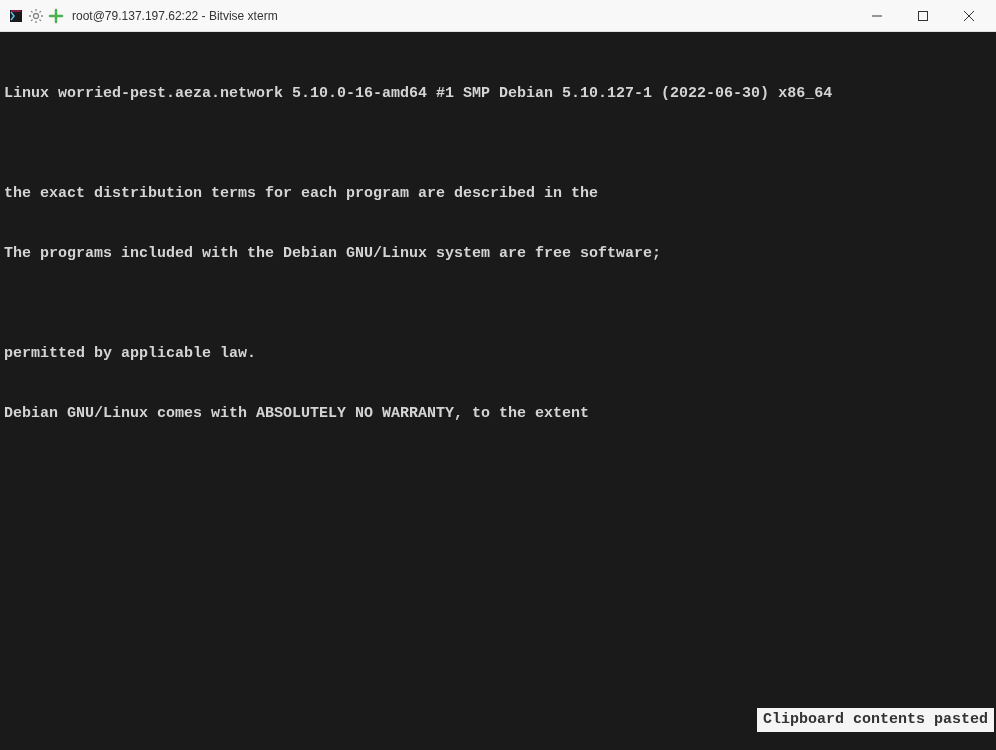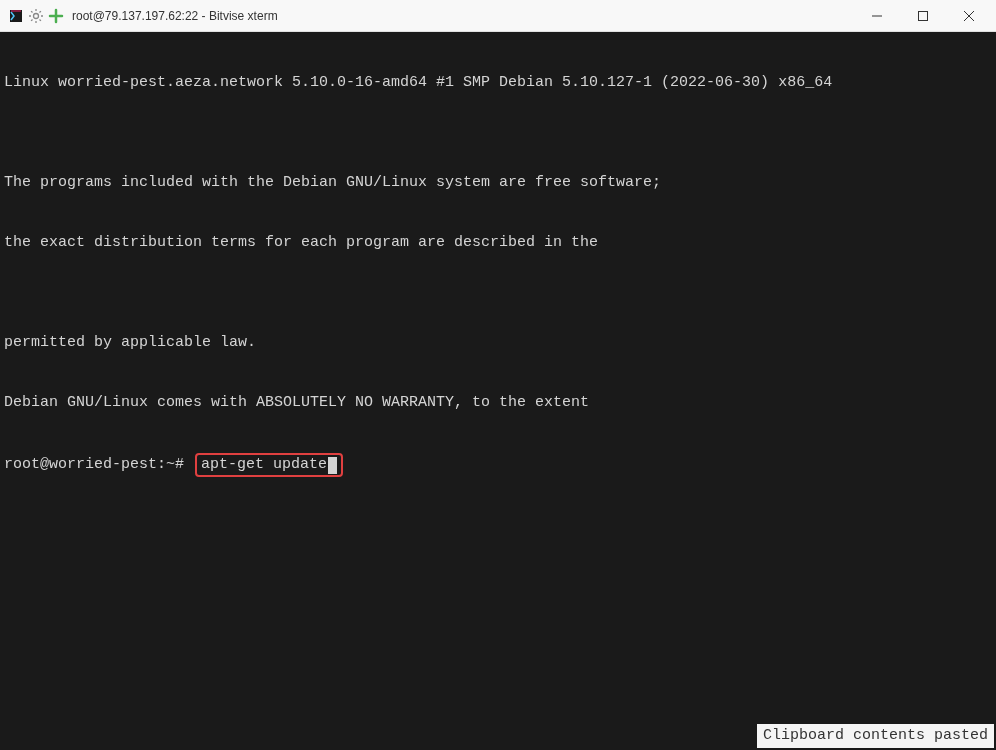--- a/index.html
+++ b/index.html
@@ -60,26 +60,27 @@
       display: flex;
       align-items: center;
       justify-content: center;
       color: #333;
       cursor: pointer;
     }
     .terminal {
       flex: 1;
       background: #1a1a1a;
       color: #d4d4d4;
-      padding: 1px 4px;
+      padding: 12px 4px;
       font-size: 15px;
       line-height: 20px;
       position: relative;
       overflow: hidden;
       white-space: pre;
+      font-weight: bold;
     }
     .term-line {
       white-space: pre-wrap;
       word-break: break-all;
     }
     .prompt-line {
       display: flex;
       align-items: center;
     }
     .prompt-text {
@@ -98,21 +99,21 @@
     }
     .cursor {
       display: inline-block;
       width: 9px;
       height: 17px;
       background: #d4d4d4;
       margin-left: 1px;
     }
     .clipboard-notice {
       position: absolute;
-      bottom: 2px;
+      bottom: 18px;
       right: 2px;
       background: #f5f5f5;
       color: #333;
       font-size: 15px;
       padding: 2px 6px;
       font-family: 'Consolas', 'Courier New', monospace;
     }
   </style>
 </head>
 <body>
@@ -155,28 +156,21 @@
         <svg width="10" height="10" viewBox="0 0 10 10">
             <path d="M0 0 L10 10 M10 0 L0 10" stroke="#333" stroke-width="1"></path>
           </svg>
       </div>
     </div>
   </div>
 
   <div class="terminal">
     <div class="term-line">Linux worried-pest.aeza.network 5.10.0-16-amd64 #1 SMP Debian 5.10.127-1 (2022-06-30) x86_64</div>
     <div class="term-line"></div>
+    <div class="term-line">the exact distribution terms for each program are described in the</div>
     <div class="term-line">The programs included with the Debian GNU/Linux system are free software;</div>
-    <div class="term-line">the exact distribution terms for each program are described in the</div>
     <div class="term-line"></div>
     <div class="term-line">permitted by applicable law.</div>
     <div class="term-line">Debian GNU/Linux comes with ABSOLUTELY NO WARRANTY, to the extent</div>
-    <div class="prompt-line">
-      <span class="prompt-text">root@worried-pest:~# </span>
-      <span class="command-highlight">
-        <span class="command-text">apt-get update</span>
-        <span class="cursor"></span>
-      </span>
-    </div>
 
     <div class="clipboard-notice">Clipboard contents pasted</div>
   </div>
 </div>
 
 </body></html>

